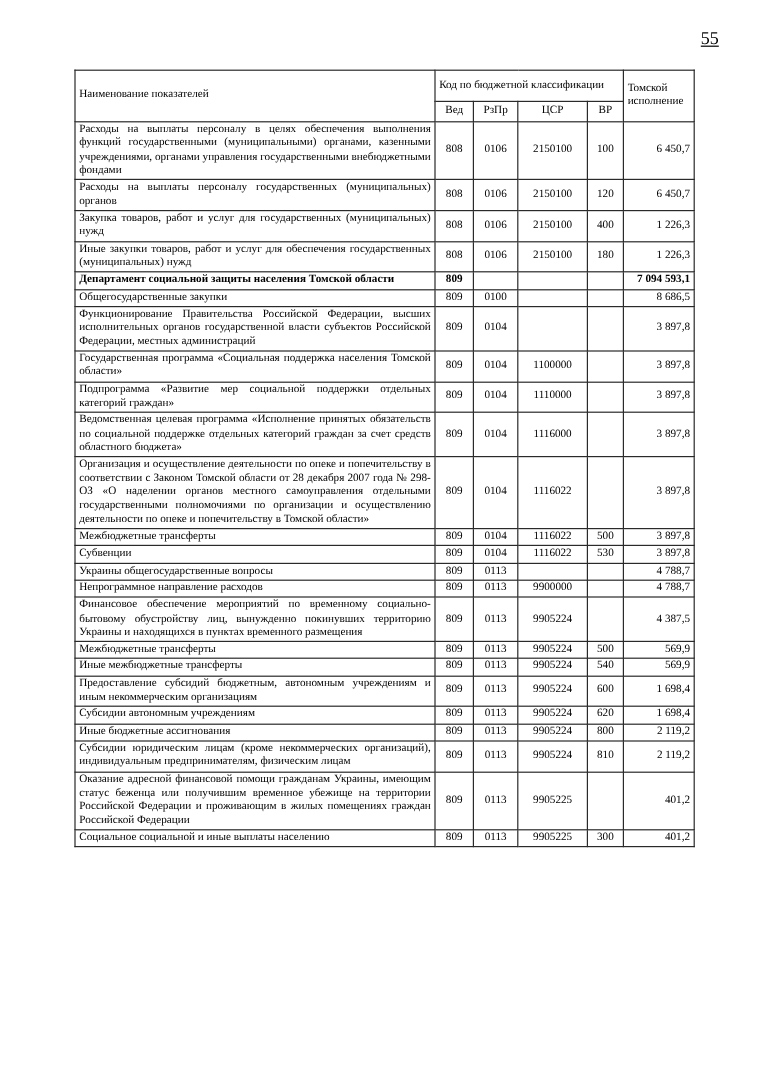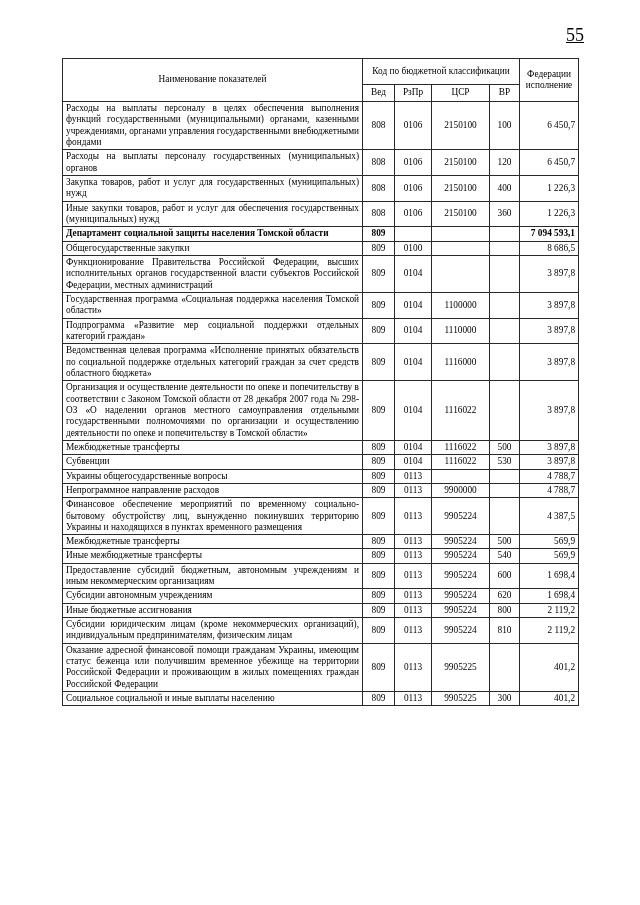--- a/index.html
+++ b/index.html
@@ -17,22 +17,22 @@
   }
   .page {
     position: relative;
     width: 640px;
     height: 905px;
     box-sizing: border-box;
   }
   .page-number {
     position: absolute;
     top: 26px;
-    right: 56px;
-    font-size: 18px;
+    right: 41px;
+    font-size: 15px;
     line-height: 1;
     text-decoration: underline;
   }
   .table-wrap {
     position: absolute;
     left: 62px;
     top: 58px;
     width: 516px;
   }
   table.budget {
@@ -43,30 +43,31 @@
   }
   table.budget td, table.budget th {
     border: 1px solid #2a2a2a;
     padding: 1px 3px;
     vertical-align: middle;
     font-weight: normal;
     line-height: 1.22;
   }
   
   .hdr {
-    text-align: center;
+    text-align: left;
     vertical-align: middle;
     font-size: 9.3px;
     padding: 3px 2px;
   }
   .hdr-name {
     height: 40px;
   }
   .hdr-sub {
     height: 14px;
+    text-align: center;
   }
   
   col.c-name  { width: 300px; }
   col.c-ved   { width: 32px; }
   col.c-rzpr  { width: 37px; }
   col.c-csr   { width: 58px; }
   col.c-vr    { width: 30px; }
   col.c-cash  { width: 59px; }
 
   td.name {
@@ -106,21 +107,21 @@
         <col class="c-ved">
         <col class="c-rzpr">
         <col class="c-csr">
         <col class="c-vr">
         <col class="c-cash">
       </colgroup>
       <thead>
         <tr>
           <td class="hdr hdr-name" rowspan="2">Наименование показателей</td>
           <td class="hdr" colspan="4">Код по бюджетной классификации</td>
-          <td class="hdr hdr-name" rowspan="2">Федерации исполнение</td>
+          <td class="hdr hdr-name" rowspan="2">Томской исполнение</td>
         </tr>
         <tr>
           <td class="hdr hdr-sub">Вед</td>
           <td class="hdr hdr-sub">РзПр</td>
           <td class="hdr hdr-sub">ЦСР</td>
           <td class="hdr hdr-sub">ВР</td>
         </tr>
       </thead>
       <tbody id="table-body">
           <tr>
@@ -145,21 +146,21 @@
             <td class="code">0106</td>
             <td class="code">2150100</td>
             <td class="code">400</td>
             <td class="cash">1 226,3</td>
           </tr>
           <tr>
             <td class="name just">Иные закупки товаров, работ и услуг для обеспечения государственных (муниципальных) нужд</td>
             <td class="code">808</td>
             <td class="code">0106</td>
             <td class="code">2150100</td>
-            <td class="code">360</td>
+            <td class="code">180</td>
             <td class="cash">1 226,3</td>
           </tr>
           <tr class="bold">
             <td class="name just">Департамент социальной защиты населения Томской области</td>
             <td class="code">809</td>
             <td class="code"></td>
             <td class="code"></td>
             <td class="code"></td>
             <td class="cash">7 094 593,1</td>
           </tr>

